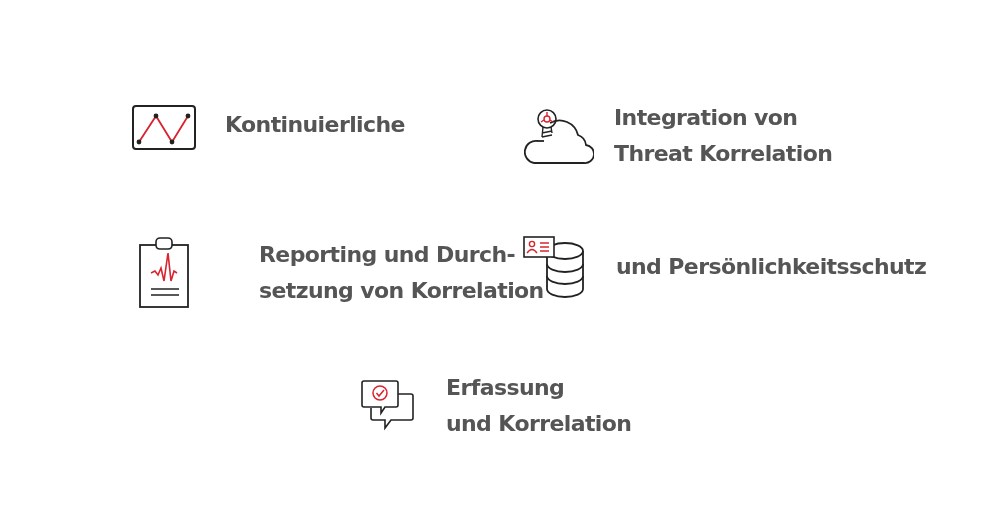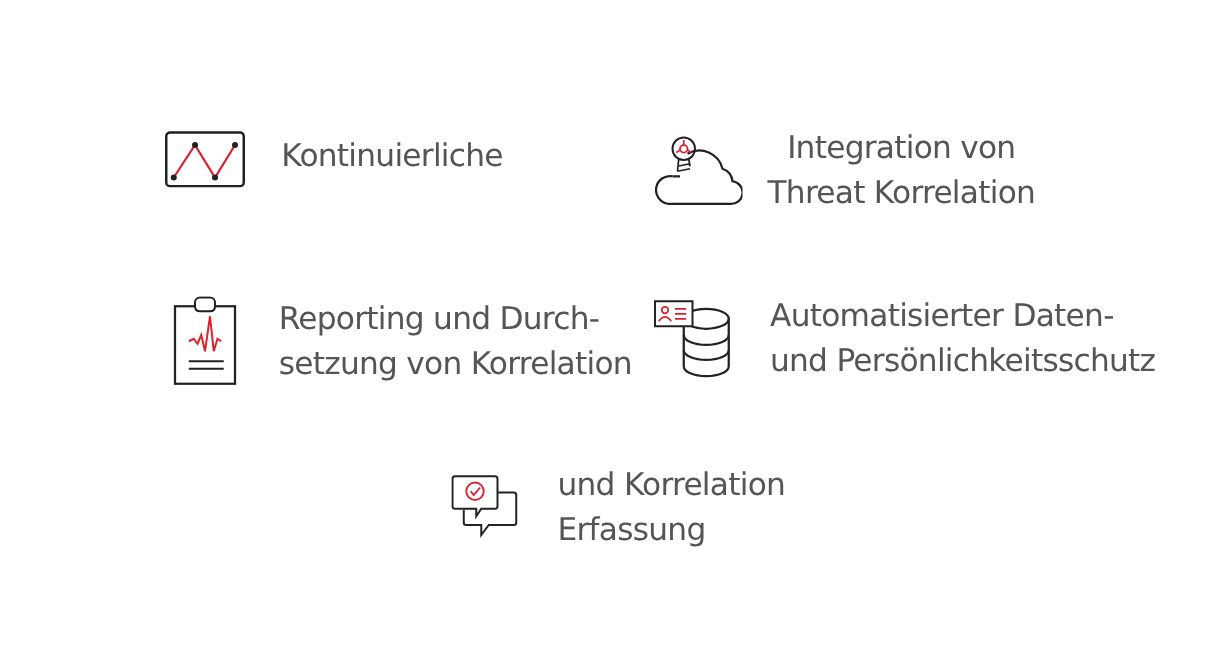--- a/index.html
+++ b/index.html
@@ -4,21 +4,21 @@
   <style>
     html, body { margin: 0; padding: 0; }
     body {
       width: 983px; height: 528px; background: #ffffff;
       position: relative; overflow: hidden;
       font-family: "DejaVu Sans", sans-serif;
     }
     .feature { position: absolute; display: flex; align-items: center; }
     .icon { flex: none; display: block; }
     .label {
-      color: #555555; font-weight: normal; font-size: 25px; line-height: 36px;
+      color: #555555; font-weight: bold; font-size: 22px; line-height: 36px;
       letter-spacing: -0.6px; white-space: nowrap;
     }
     .label span { display: block; }
   </style>
 </head>
 <body>
 
 <div class="feature" style="left:131px; top:100px;">
   <svg class="icon" width="66" height="50" viewBox="0 0 66 50">
     <rect x="2" y="6" width="62" height="43" rx="3" fill="none" stroke="#222" stroke-width="2"></rect>
@@ -35,27 +35,27 @@
 
 <div class="feature" style="left:524px; top:100px;">
   <svg class="icon" width="70" height="62" viewBox="0 0 70 62">
     <path d="M10 58 H60 A9 9 0 0 0 62 40 A12 12 0 0 0 54 30 A19 19 0 0 0 26 18 M14 36 A11 11 0 0 0 10 58" fill="none" stroke="#222" stroke-width="1.8"></path>
     <path d="M14 36 H20" fill="none" stroke="#222" stroke-width="1.8"></path>
     <circle cx="23" cy="14" r="9" fill="none" stroke="#222" stroke-width="1.6"></circle>
     <path d="M19 22 L18 32 M27 22 L28 28 M18 28 L28 26 M18 32 L28 30" fill="none" stroke="#222" stroke-width="1.4"></path>
     <circle cx="23" cy="14" r="3" fill="none" stroke="#d9232e" stroke-width="1.4"></circle>
     <path d="M23 7 V11 M17 17 L20 15 M29 17 L26 15" stroke="#d9232e" stroke-width="1.4"></path>
   </svg>
-  <div class="label" style="margin-left:20px;text-align:center;">
+  <div class="label" style="margin-left:20px;">
     <span>Integration von</span>
       <span>Threat Korrelation</span>
   </div>
 </div>
 
-<div class="feature" style="left:137px; top:237px;">
+<div class="feature" style="left:137px; top:237px;gap:36px;">
   <svg class="icon" width="54" height="72" viewBox="0 0 54 72">
     <rect x="3" y="8" width="48" height="62" fill="none" stroke="#222" stroke-width="1.8"></rect>
     <path d="M19 8 V5 A4 4 0 0 1 23 1 H31 A4 4 0 0 1 35 5 V8 Q35 12 31 12 H23 Q19 12 19 8 Z" fill="#fff" stroke="#222" stroke-width="1.6"></path>
     <polyline points="14,36 18,34 21,38 24,31 27,44 31,16 34,44 37,34 40,36" fill="none" stroke="#d9232e" stroke-width="1.6"></polyline>
     <path d="M14 52 H42 M14 58 H42" stroke="#222" stroke-width="1.6"></path>
   </svg>
   <div class="label" style="margin-left:32px;">
     <span>Reporting und Durch-</span>
       <span>setzung von Korrelation</span>
   </div>
@@ -64,29 +64,28 @@
 <div class="feature" style="left:522px; top:235px;">
   <svg class="icon" width="66" height="64" viewBox="0 0 66 64">
     <ellipse cx="43" cy="16" rx="18" ry="8" fill="none" stroke="#222" stroke-width="1.8"></ellipse>
     <path d="M25 16 V54 A18 8 0 0 0 61 54 V16" fill="none" stroke="#222" stroke-width="1.8"></path>
     <path d="M25 29 A18 8 0 0 0 61 29 M25 41 A18 8 0 0 0 61 41" fill="none" stroke="#222" stroke-width="1.8"></path>
     <rect x="2" y="2" width="30" height="20" fill="#fff" stroke="#222" stroke-width="1.6"></rect>
     <circle cx="10" cy="9" r="2.6" fill="none" stroke="#d9232e" stroke-width="1.4"></circle>
     <path d="M5 18 Q10 11 15 18 M18 8 H27 M18 12 H27 M18 16 H27" fill="none" stroke="#d9232e" stroke-width="1.4"></path>
   </svg>
   <div class="label" style="margin-left:28px;">
-    <span>Automatisierter Daten-</span>
       <span>und Persönlichkeitsschutz</span>
   </div>
 </div>
 
 <div class="feature" style="left:361px; top:370px;">
   <svg class="icon" width="54" height="56" viewBox="0 0 54 56">
     <path d="M18 16 H50 A2 2 0 0 1 52 18 V40 A2 2 0 0 1 50 42 H30 L24 50 V42 H12 A2 2 0 0 1 10 40 V30" fill="none" stroke="#222" stroke-width="1.6"></path>
     <path d="M3 3 H35 A2 2 0 0 1 37 5 V27 A2 2 0 0 1 35 29 H24 L20 35 V29 H3 A2 2 0 0 1 1 27 V5 A2 2 0 0 1 3 3 Z" fill="#fff" stroke="#222" stroke-width="1.6"></path>
     <circle cx="19" cy="15" r="7" fill="none" stroke="#d9232e" stroke-width="1.5"></circle>
     <polyline points="15.5,15 18,18 23,12" fill="none" stroke="#d9232e" stroke-width="1.5"></polyline>
   </svg>
   <div class="label" style="margin-left:31px;">
-    <span>und Korrelation</span>
-      <span>Erfassung</span>
+    <span>Erfassung</span>
+      <span>und Korrelation</span>
   </div>
 </div>
 
 </body></html>

